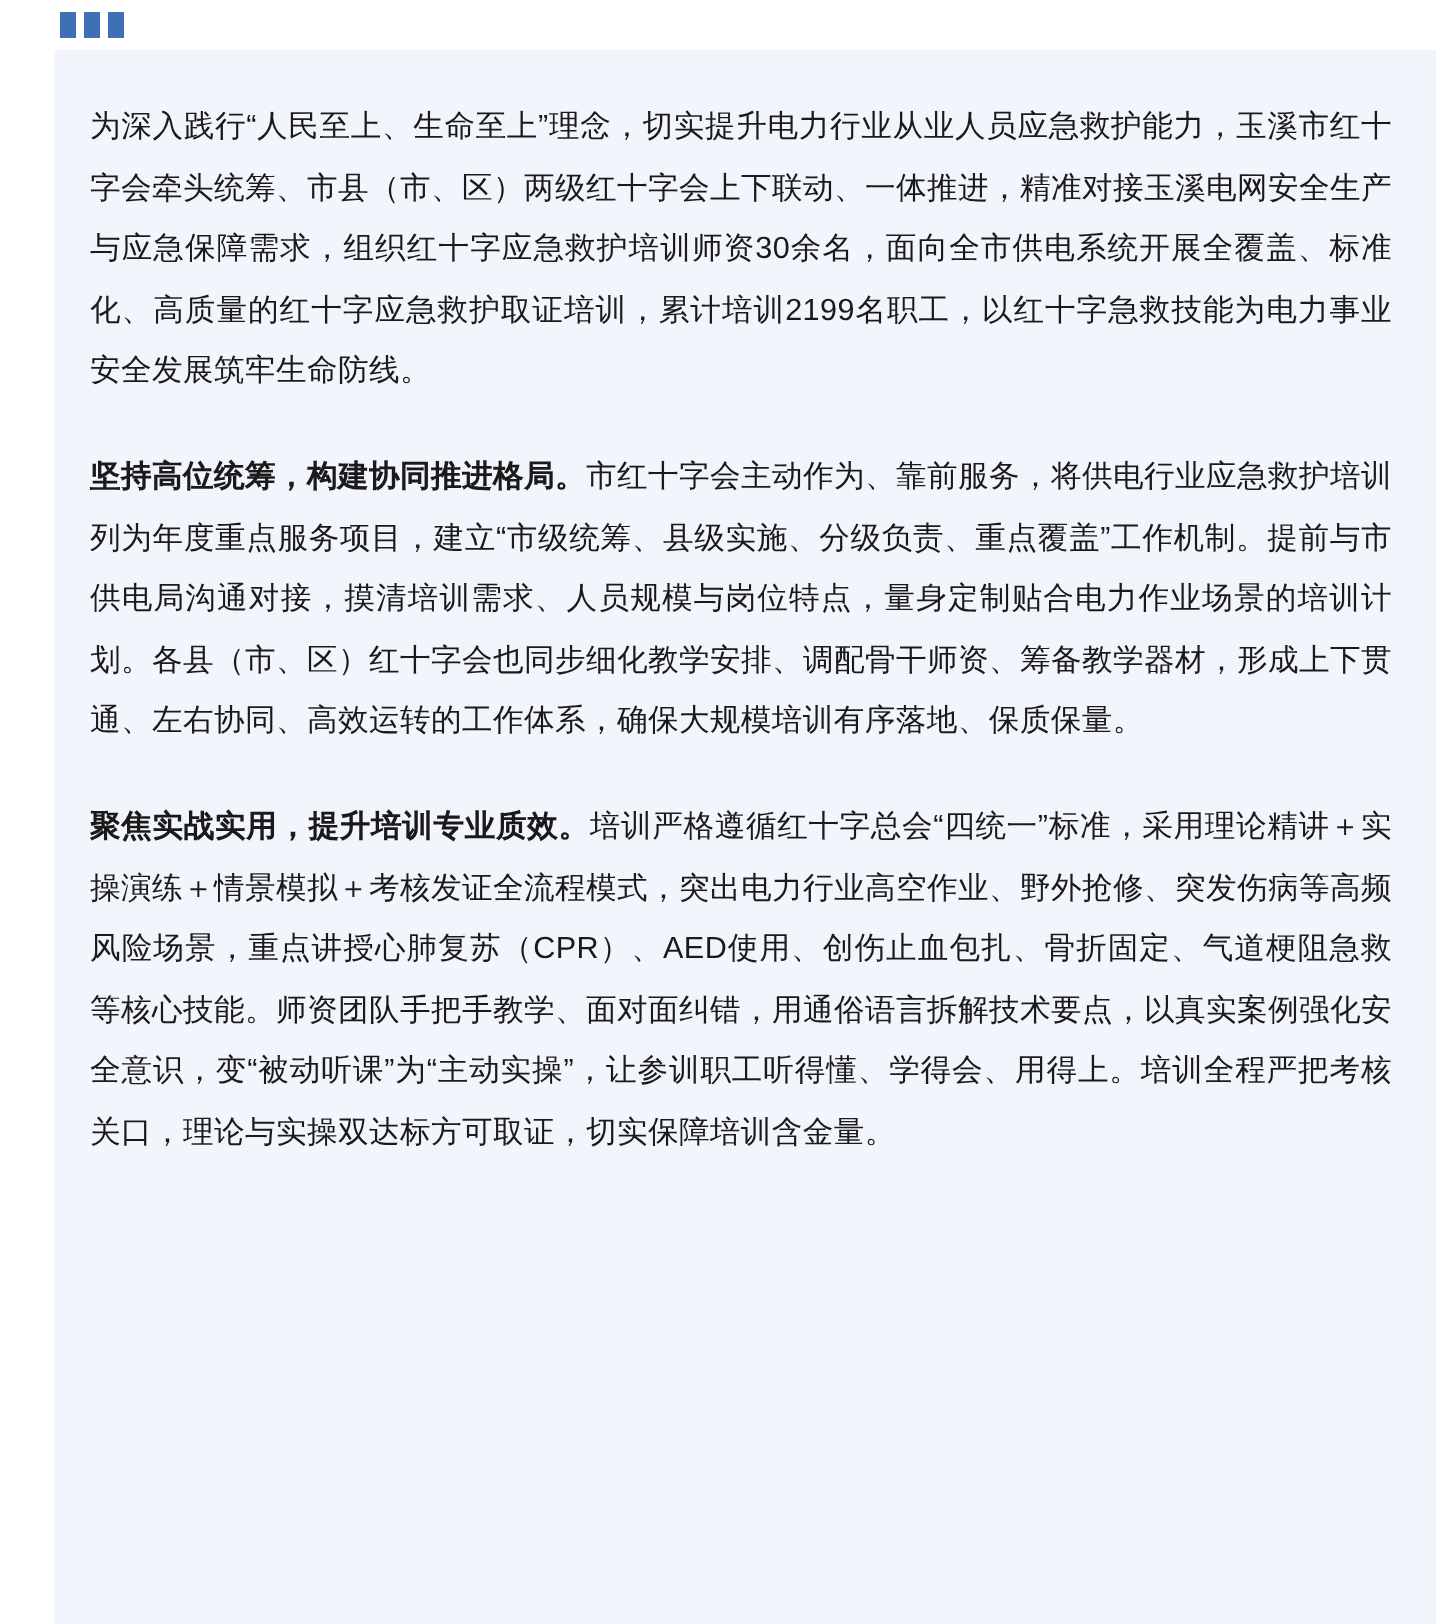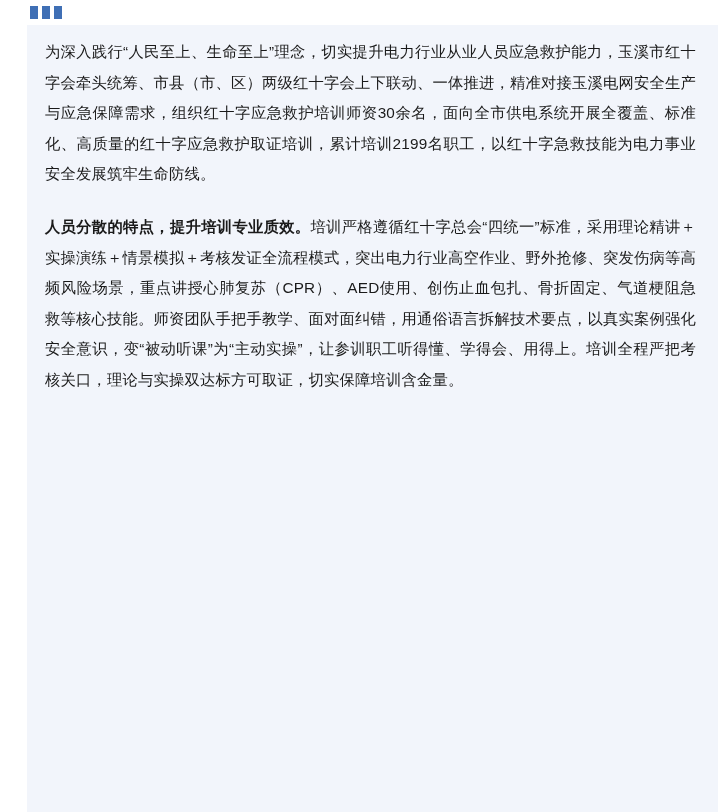--- a/index.html
+++ b/index.html
@@ -51,21 +51,21 @@
     border-left: 2px solid #ffffff;
     padding: 8px 22px 10px 18px;
   }
   .para {
     color: #1a1a1a;
     font-size: 15.3px;
     line-height: 30.6px;
     letter-spacing: 0.2px;
     text-align: justify;
     text-justify: inter-ideograph;
-    margin: 4px 0 22px 0;
+    margin: 16px 0 22px 0;
   }
   .para:last-child {
     margin-bottom: 0;
   }
   .lead {
     font-weight: bold;
   }
 </style>
 </head>
 <body>
@@ -79,20 +79,23 @@
     <div class="rail-mark"></div>
     <div class="rail-mark"></div>
   </div>
 
   <div class="content">
 
     <p class="para">
       <span class="lead"></span><span>为深入践行“人民至上、生命至上”理念，切实提升电力行业从业人员应急救护能力，玉溪市红十字会牵头统筹、市县（市、区）两级红十字会上下联动、一体推进，精准对接玉溪电网安全生产与应急保障需求，组织红十字应急救护培训师资30余名，面向全市供电系统开展全覆盖、标准化、高质量的红十字应急救护取证培训，累计培训2199名职工，以红十字急救技能为电力事业安全发展筑牢生命防线。</span>
     </p>
 
+    <p class="para">
+      <span class="lead">坚持高位统筹，构建协同推进格局。</span><span>市红十字会主动作为、靠前服务，将供电行业应急救护培训列为年度重点服务项目，建立“市级统筹、县级实施、分级负责、重点覆盖”工作机制。提前与市供电局沟通对接，摸清培训需求、人员规模与岗位特点，量身定制贴合电力作业场景的培训计划。各县（市、区）红十字会也同步细化教学安排、调配骨干师资、筹备教学器材，形成上下贯通、左右协同、高效运转的工作体系，确保大规模培训有序落地、保质保量。</span>
+    </p>
 
     <p class="para">
-      <span class="lead">人员分散的特点，提升培训专业质效。</span><span>培训严格遵循红十字总会“四统一”标准，采用理论精讲＋实操演练＋情景模拟＋考核发证全流程模式，突出电力行业高空作业、野外抢修、突发伤病等高频风险场景，重点讲授心肺复苏（CPR）、AED使用、创伤止血包扎、骨折固定、气道梗阻急救等核心技能。师资团队手把手教学、面对面纠错，用通俗语言拆解技术要点，以真实案例强化安全意识，变“被动听课”为“主动实操”，让参训职工听得懂、学得会、用得上。培训全程严把考核关口，理论与实操双达标方可取证，切实保障培训含金量。</span>
+      <span class="lead">聚焦实战实用，提升培训专业质效。</span><span>培训严格遵循红十字总会“四统一”标准，采用理论精讲＋实操演练＋情景模拟＋考核发证全流程模式，突出电力行业高空作业、野外抢修、突发伤病等高频风险场景，重点讲授心肺复苏（CPR）、AED使用、创伤止血包扎、骨折固定、气道梗阻急救等核心技能。师资团队手把手教学、面对面纠错，用通俗语言拆解技术要点，以真实案例强化安全意识，变“被动听课”为“主动实操”，让参训职工听得懂、学得会、用得上。培训全程严把考核关口，理论与实操双达标方可取证，切实保障培训含金量。</span>
     </p>
 
 
   </div>
 </div>
 
 </body></html>

